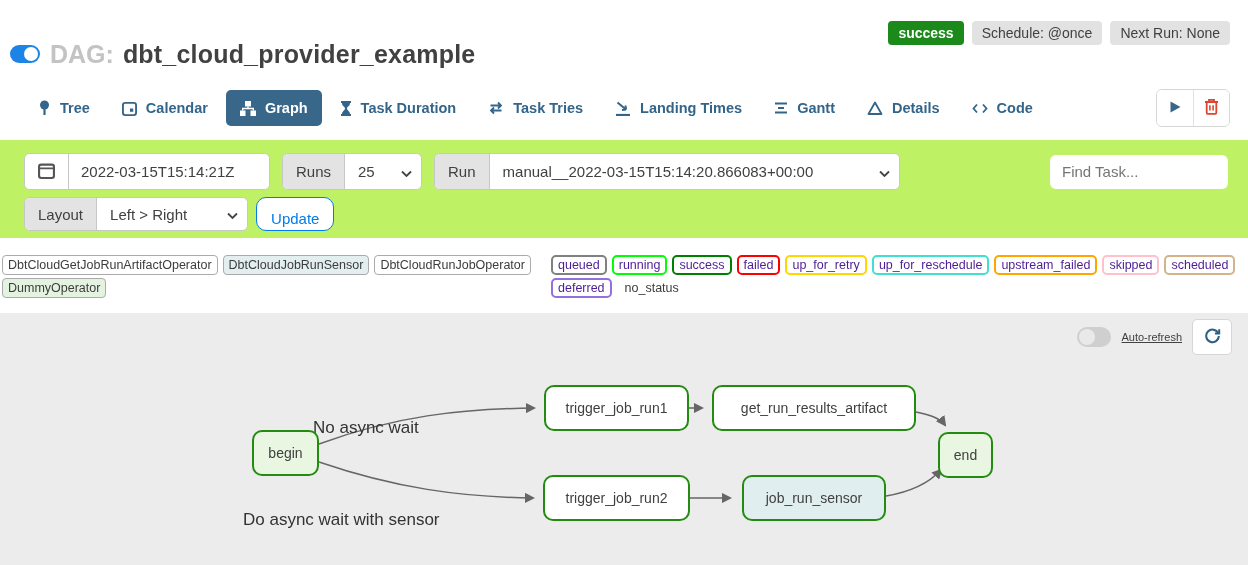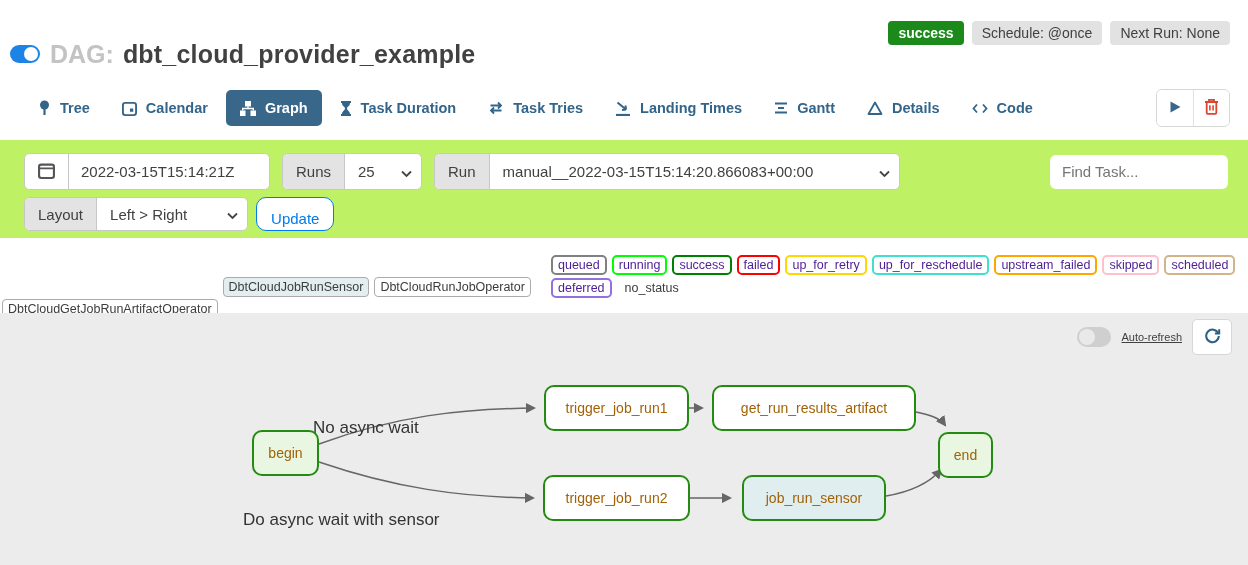--- a/index.html
+++ b/index.html
@@ -58,21 +58,21 @@
   
   .graph { position:relative; height:252px; background:#ececec; }
   .graph-controls { position:absolute; top:6px; right:16px; display:flex; align-items:center; gap:10px; }
   .toggle-off { width:34px; height:20px; border-radius:10px; background:#cfcfcf; position:relative; cursor:pointer; }
   .toggle-off .knob { position:absolute; top:2px; left:2px; width:16px; height:16px; border-radius:50%; background:#e9e9e9; }
   .ar-label { font-size:11px; color:#414141;text-decoration:underline; }
   .btn-refresh { width:40px; height:36px; background:#fff; border:1px solid #d6d6d6; border-radius:5px; display:flex; align-items:center; justify-content:center; cursor:pointer; }
 
   .edges { position:absolute; inset:0; }
   .node { position:absolute; display:flex; align-items:center; justify-content:center;
-          border:2.5px solid #238c10; border-radius:10px; font-size:14px; color:#a16207;
+          border:2.5px solid #238c10; border-radius:10px; font-size:14px; color:#404040;
           background:#fff; cursor:pointer; white-space:nowrap; }
   .n-begin  { left:252px; top:117px; width:67px;  height:46px; }
   .n-tjr1   { left:544px; top:72px;  width:145px; height:46px; }
   .n-grra   { left:712px; top:72px;  width:204px; height:46px; }
   .n-end    { left:938px; top:119px; width:55px;  height:46px; }
   .n-tjr2   { left:543px; top:162px; width:147px; height:46px;text-align:center; }
   .n-jrs    { left:742px; top:162px; width:144px; height:46px; }
   .edge-label { position:absolute; font-size:17px; color:#333; white-space:nowrap; }
   .el-1 { left:313px; top:105px; }
   .el-2 { left:243px; top:197px; }
@@ -235,21 +235,21 @@
             </svg></span>
       </div>
     </div>
     <button class="btn-update">Update</button>
   </div>
 </div>
 
 <div class="legend">
   <div class="legend-col legend-ops">
     <div class="legend-row">
-      <span class="op-badge" style="background-color: rgb(255, 255, 255); margin-top: 44px;">DbtCloudGetJobRunArtifactOperator</span>
+      <span class="op-badge" style="background-color: rgb(255, 255, 255);">DbtCloudGetJobRunArtifactOperator</span>
       <span class="op-badge" style="background-color: rgb(226, 238, 240);">DbtCloudJobRunSensor</span>
       <span class="op-badge" style="background-color: rgb(255, 255, 255);">DbtCloudRunJobOperator</span>
     </div>
     <div class="legend-row">
       <span class="op-badge" style="background-color: rgb(227, 243, 223);">DummyOperator</span>
     </div>
   </div>
   <div class="legend-col">
     <div class="legend-row">
       <span class="state-badge" style="border-color: rgb(128, 128, 128);">queued</span>

